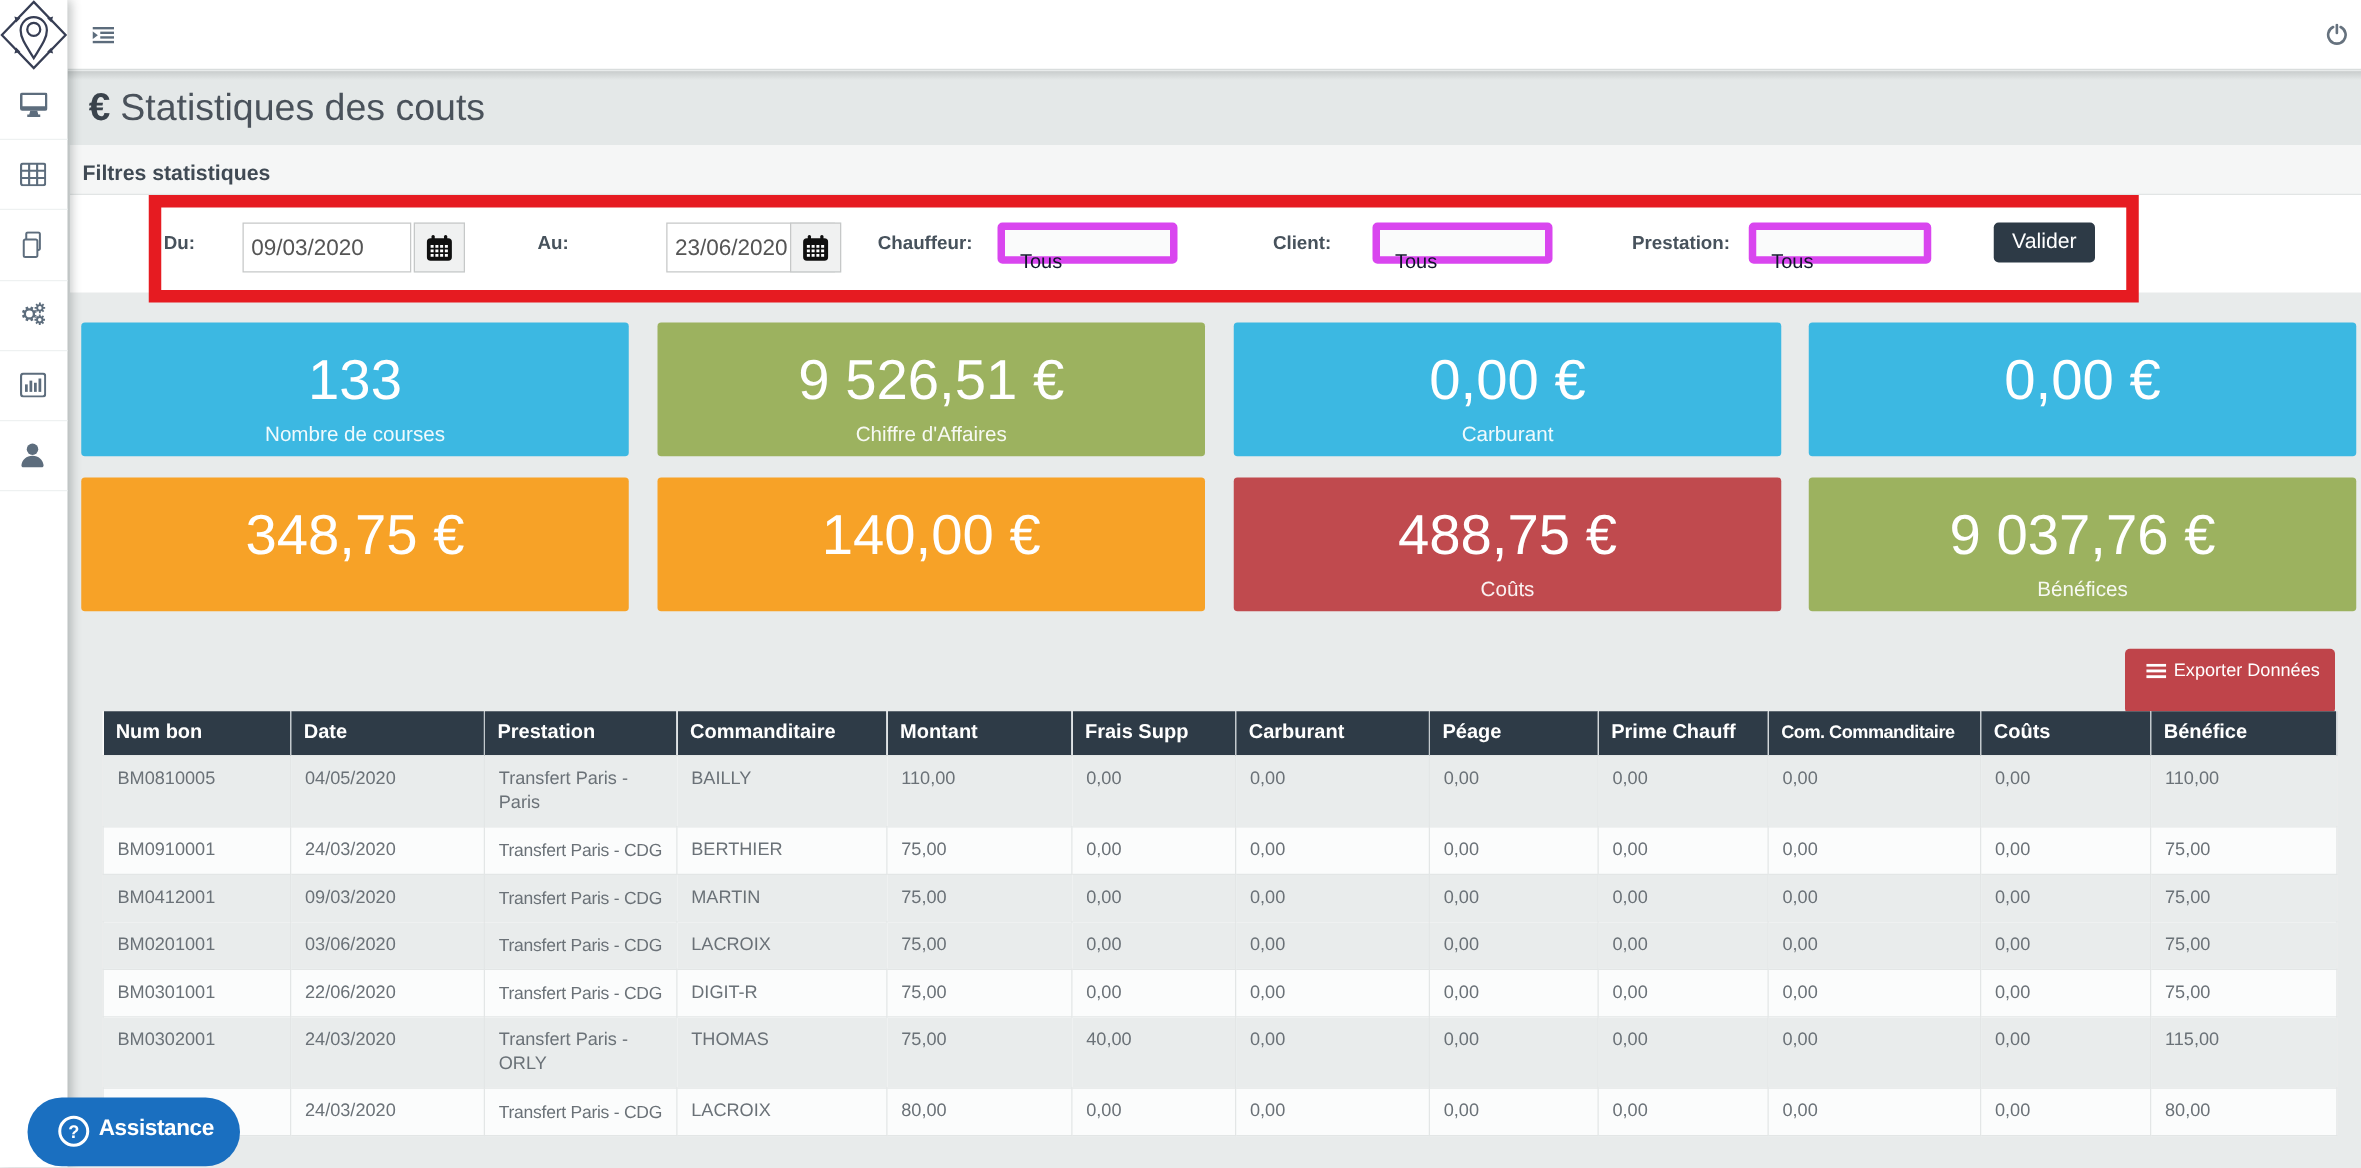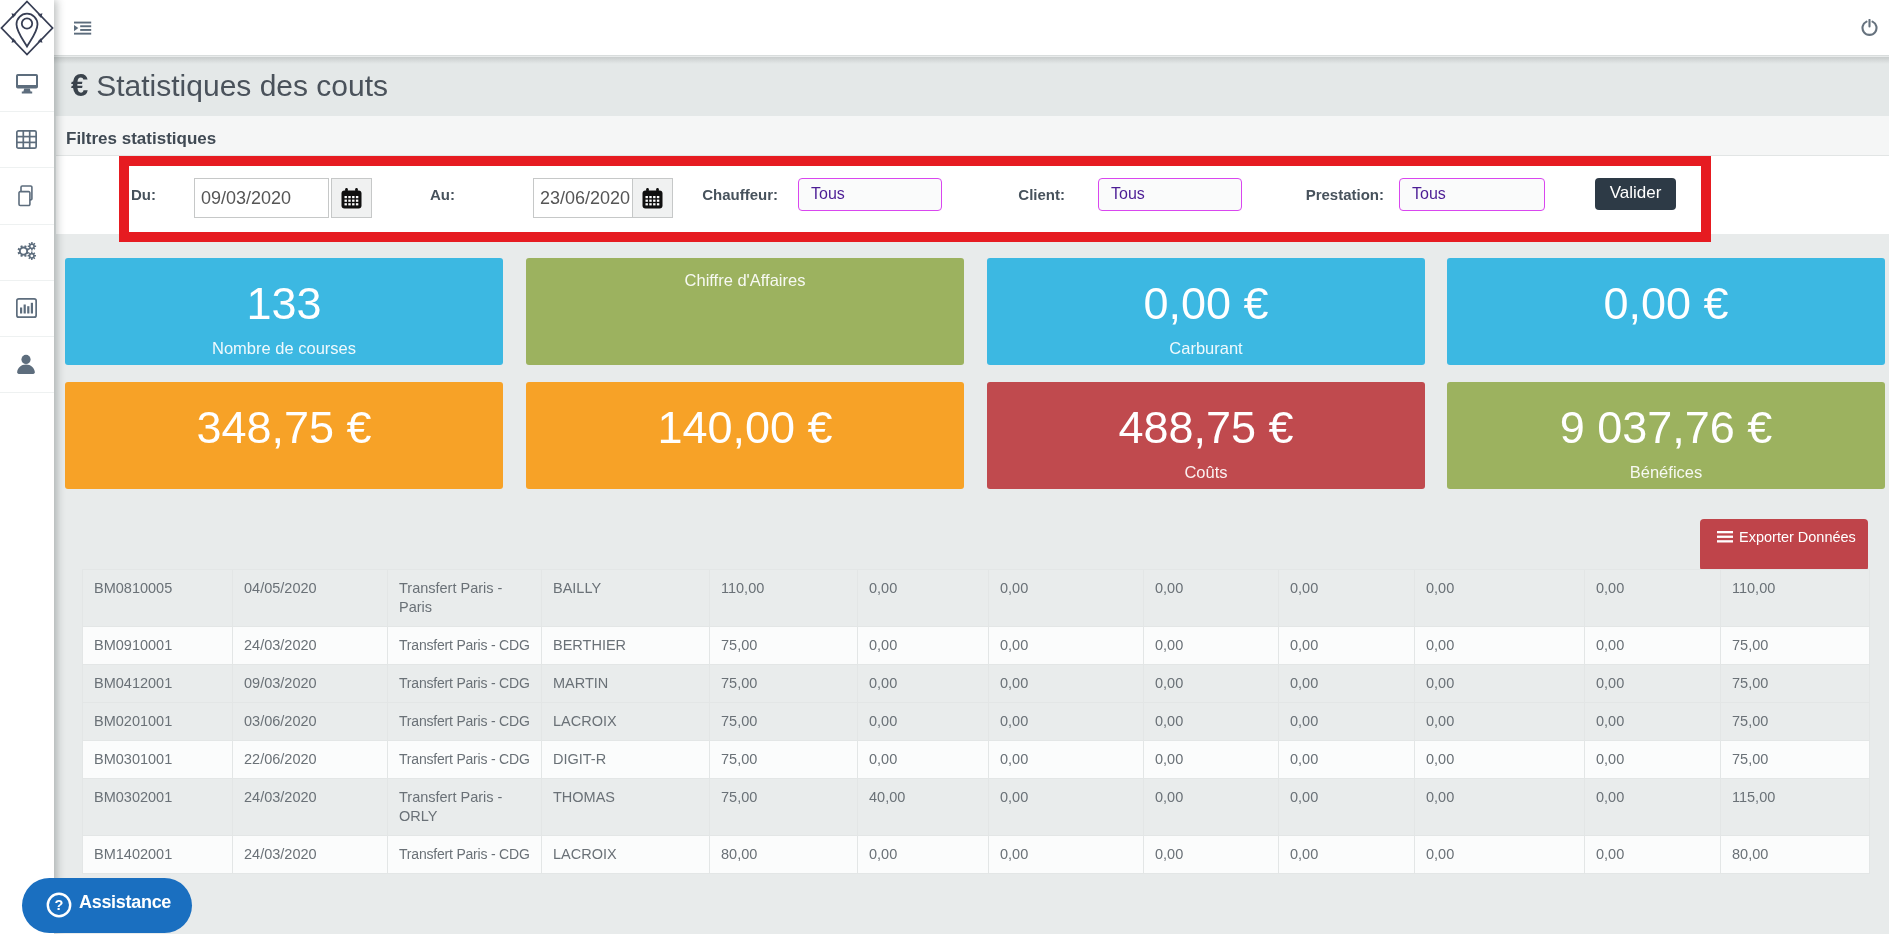--- a/index.html
+++ b/index.html
@@ -13,21 +13,21 @@
   #pagetitle { left:71px; top:68px; font-size:30px; color:#4a525b; white-space:nowrap; }
   #pagetitle .eur { font-weight:bold; color:#3a434c; font-size:31px; margin-right:8px; }
   
   #panelhead { left:56px; top:116px; right:0; height:40px; background:#f5f6f6; border-bottom:1px solid #e2e5e5; }
   #panelbody { left:56px; top:156px; right:0; height:78px; background:#fff; }
   #paneltitle { left:66px; top:129px; font-size:17px; font-weight:bold; color:#404a54; }
   #redbox { left:119px; top:156px; width:1592px; height:86px; border:10px solid #e61b21; }
   .flabel { font-size:15px; font-weight:bold; color:#47525c; top:186px; }
   .finput { top:178px; height:40px; line-height:38px; border:1px solid #c6c8c8; background:#fff; font-size:18px; color:#555; padding-left:6px; }
   .fbtn { top:178px; height:40px; width:41px; border:1px solid #c6c8c8; background:#f0f1f1; }
-  .fselect { top:178px; height:33px; border:1px solid #d946ef; border-radius:4px; background:#fafbfb; font-size:16px; color:#4c1d95; padding-left:12px; padding-top:6px; }
+  .fselect { top:178px; height:33px; border:6px solid #d946ef; border-radius:4px; background:#fafbfb; font-size:16px; color:#0f172a; padding-left:12px; padding-top:17px; }
   #btnvalider { left:1595px; top:178px; width:81px; height:32px; background:#2d3a46; border-radius:4px; color:#fff; font-size:17px; text-align:center; padding-top:5px; }
   
   .sbox { width:438px; height:107px; border-radius:3px; color:#fff; text-align:center; }
   .sbox .num { font-size:45px; line-height:1; margin-top:23px; letter-spacing:0px; }
   .sbox .lbl { font-size:16.5px; margin-top:13px; color:rgba(255,255,255,.92); }
   .r1 { top:258px; } .r2 { top:382px; }
   .c1 { left:65px; } .c2 { left:526px; } .c3 { left:987px; } .c4 { left:1447px; width:438px; }
   .bg-blue { background:#3cb8e2; } .bg-green { background:#9cb25f; } .bg-orange { background:#f7a227; } .bg-red { background:#c04a4e; }
   
   #btnexport { left:1700px; top:519px; width:168px; height:52px; background:#bf444a; border-radius:4px; color:#fff; font-size:14.5px; }
@@ -123,20 +123,21 @@
   <div class="abs fselect" style="left:1098px; width:144px;">Tous</div>
   <div class="abs flabel" style="right:505px;">Prestation:</div>
   <div class="abs fselect" style="left:1399px; width:146px;">Tous</div>
   <div id="btnvalider" class="abs">Valider</div>
 
   <div class="abs sbox r1 c1 bg-blue">
     <div class="num">133</div>
     <div class="lbl">Nombre de courses</div>
   </div>
   <div class="abs sbox r1 c2 bg-green">
+    <div class="num">9 526,51 €</div>
     <div class="lbl">Chiffre d'Affaires</div>
   </div>
   <div class="abs sbox r1 c3 bg-blue">
     <div class="num">0,00 €</div>
     <div class="lbl">Carburant</div>
   </div>
   <div class="abs sbox r1 c4 bg-blue">
     <div class="num">0,00 €</div>
   </div>
   <div class="abs sbox r2 c1 bg-orange">
@@ -172,20 +173,34 @@
       <col style="width:148px">
       <col style="width:131px">
       <col style="width:155px">
       <col style="width:135px">
       <col style="width:136px">
       <col style="width:170px">
       <col style="width:136px">
       <col style="width:149px">
     </colgroup>
     <tbody>
+      <tr>
+        <th>Num bon</th>
+        <th>Date</th>
+        <th>Prestation</th>
+        <th>Commanditaire</th>
+        <th>Montant</th>
+        <th>Frais Supp</th>
+        <th>Carburant</th>
+        <th>Péage</th>
+        <th>Prime Chauff</th>
+        <th style="font-size:14.5px;letter-spacing:-0.4px;">Com. Commanditaire</th>
+        <th>Coûts</th>
+        <th>Bénéfice</th>
+      </tr>
     <tr class="stripe">
         <td>BM0810005</td>
         <td>04/05/2020</td>
         <td>Transfert Paris -<br>Paris</td>
         <td>BAILLY</td>
         <td>110,00</td>
         <td>0,00</td>
         <td>0,00</td>
         <td>0,00</td>
         <td>0,00</td>

